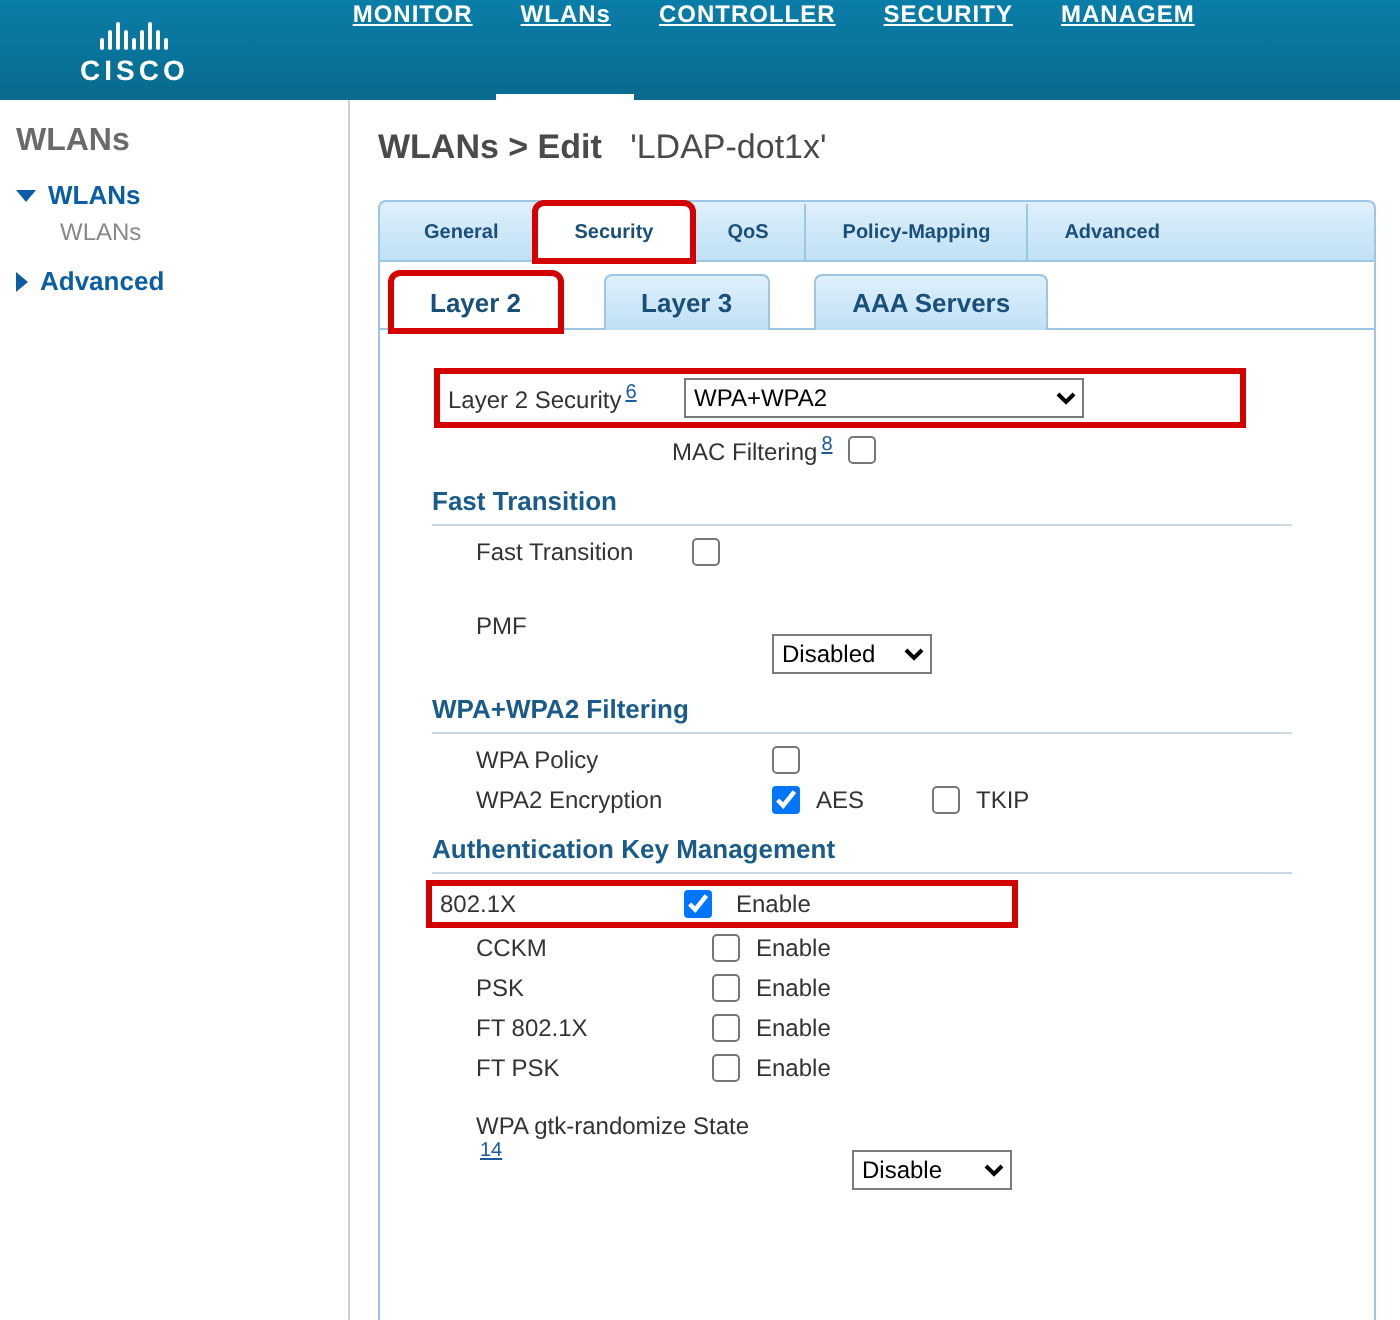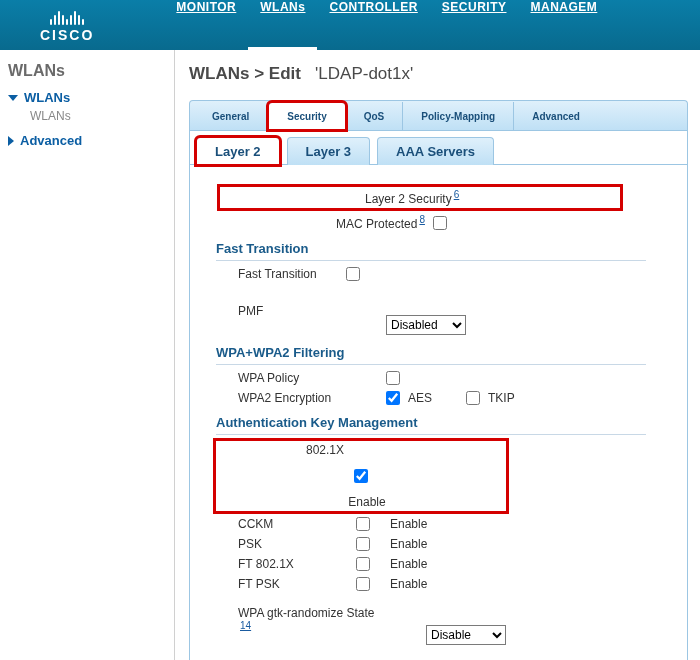--- a/index.html
+++ b/index.html
@@ -73,21 +73,21 @@
   .tab.active { background:#fff; border-top:1px solid #9cc6e3; border-left:1px solid #9cc6e3; border-right:1px solid #9cc6e3; border-radius:4px 4px 0 0; position:relative; top:0px;}
   .red-box { outline:3px solid #d40000; outline-offset:-1px; }
   
   .main-panel {
     border:1px solid #9cc6e3;
     background:#fff;
     padding: 8px 10px 10px 10px;
     min-height: 540px;
   }
   .subtabs-row {
-    display:flex; align-items:flex-end; gap:1px;
+    display:flex; align-items:flex-end; gap:16px;
     margin: -8px -10px 10px -10px;
     padding: 6px 6px 0 2px;
     background:#fff;
     height:34px;
     border-bottom:1px solid #9cc6e3;
   }
   .subtab {
     padding: 6px 18px;
     font-size:13px; font-weight:bold; color:#1a4f7a;
     cursor:pointer;
@@ -108,22 +108,22 @@
     width: 430px;
   }
   select {
     font-size:12px; height:20px; border:1px solid #7a7a7a; background:#fff;
   }
   .sel-wide { width:200px; }
   .sel-small { width:80px;margin-top:28px; }
   input[type=checkbox] { width:14px; height:14px; }
   .indent { padding-left:22px; }
   .sup { color:#1a5ba0; font-size:10px; text-decoration:underline; vertical-align:super; margin-left:2px;}
-  .enable-lbl { margin-left:12px;}
-  .overlap { outline:3px solid #d40000; padding:2px 20px;flex-direction:column;}
+  .enable-lbl { margin-left:0;}
+  .overlap { outline:3px solid #d40000; padding:2px 4px;}
 </style>
 </head>
 <body>
 
 <div class="header">
   <div class="logo-block">
     <div class="cisco-bars">
       <span style="height:6px"></span>
         <span style="height:10px"></span>
         <span style="height:14px"></span>
@@ -185,25 +185,28 @@
         <div class="subtab">Layer 3</div>
         <div class="subtab">AAA Servers</div>
       </div>
 
       <div class="form-area">
 
         <div class="row overlap" style="width:400px; margin-left:4px;">
           <span class="lbl" style="min-width:110px;">
             <span>Layer 2 Security</span><span class="sup">6</span>
           </span>
+          <select class="sel-wide">
+            <option>WPA+WPA2</option>
+          </select>
         </div>
 
         <div class="row" style="margin-left:120px;">
           <span>
-            <span>MAC Protected</span><span class="sup">8</span>
+            <span>MAC Filtering</span><span class="sup">8</span>
           </span>
           <input type="checkbox" style="">
         </div>
 
         <div class="section-title">Fast Transition</div>
         <div class="row indent">
           <span class="lbl" style="min-width:100px;">Fast Transition</span>
           <input type="checkbox" style="">
         </div>
 

